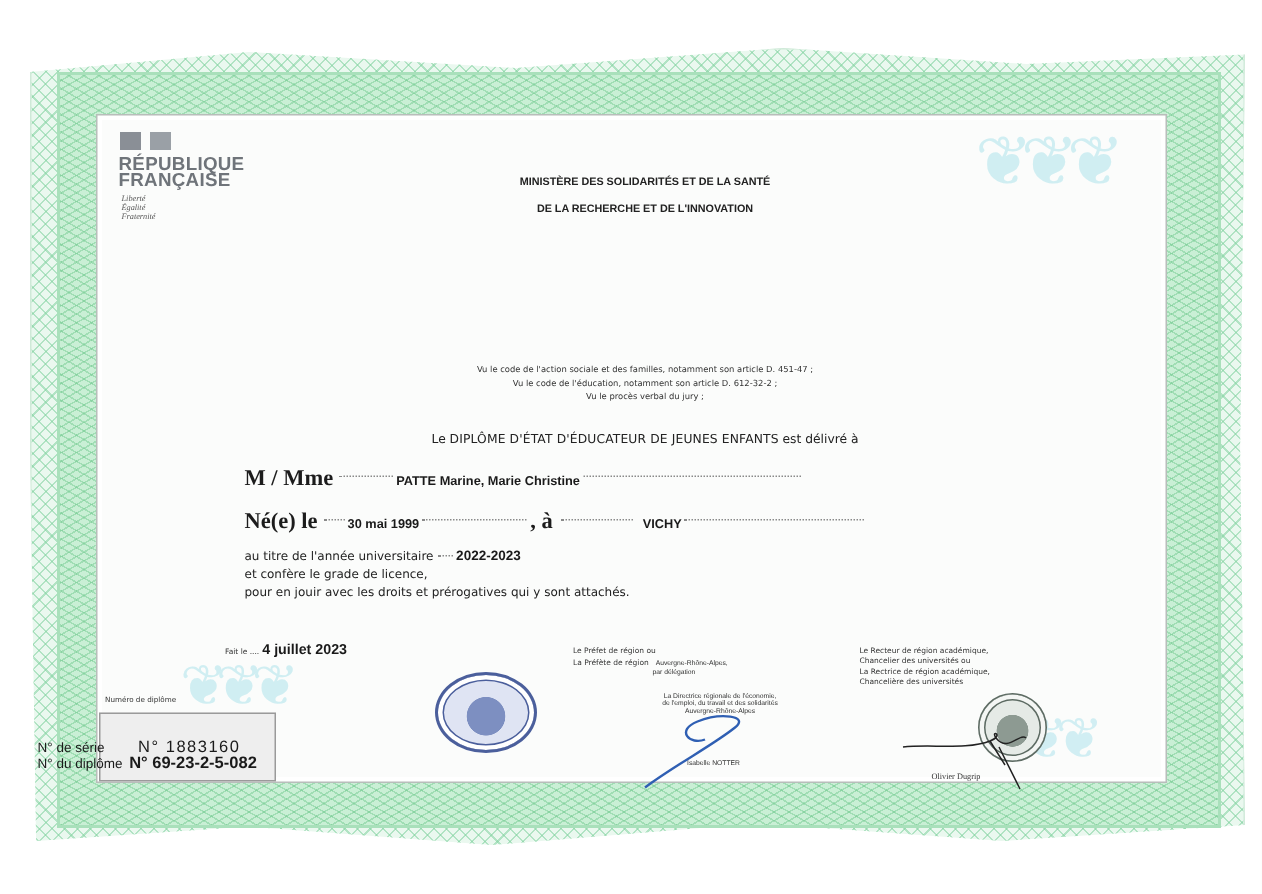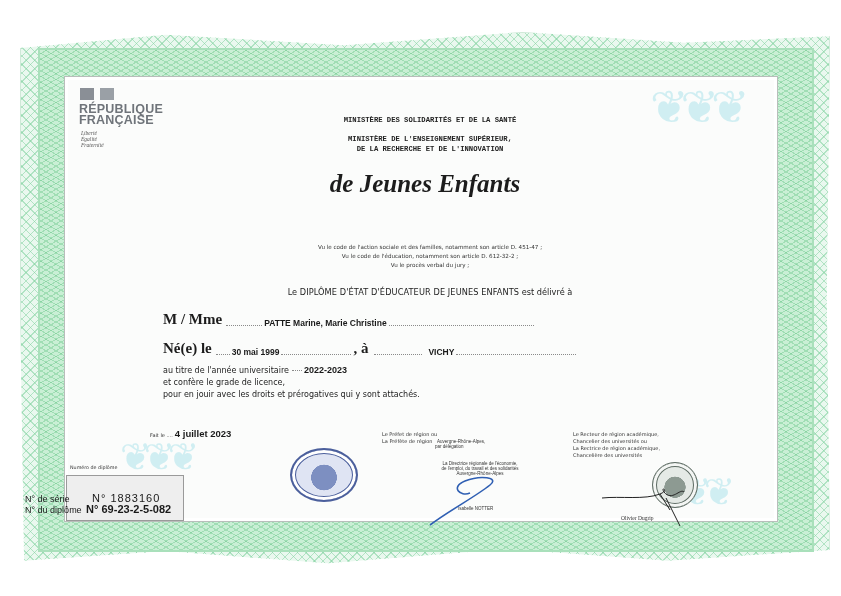--- a/index.html
+++ b/index.html
@@ -43,40 +43,40 @@
   .rf-title {
     position: absolute; left: 79px; top: 104px; font-family: "Liberation Sans", sans-serif;
     font-weight: bold; font-size: 12.5px; line-height: 11px; color: #6f747a; letter-spacing: 0.2px;
   }
   .rf-motto {
     position: absolute; left: 81px; top: 130px; font-family: "Liberation Serif", serif;
     font-style: italic; font-size: 5.5px; line-height: 6px; color: #555;
   }
   .ministry {
     position: absolute; left: 260px; width: 340px; text-align: center;
-    font-family: Liberation Mono, monospace; font-weight: bold; font-size: 7.2px; color: #222;
+    font-family: Liberation Sans, sans-serif; font-weight: bold; font-size: 7.2px; color: #222;
   }
   .ministry.m1 { top: 116px; }
   .ministry.m2 { top: 134px; line-height: 10px; }
   .main-title {
     position: absolute; left: 200px; top: 170px; width: 450px; text-align: center;
     font-family: "Liberation Serif", serif; font-style: italic; font-weight: bold;
     font-size: 25px; line-height: 28px; color: #1c1c1c;
   }
   .legal {
     position: absolute; left: 240px; top: 243px; width: 380px; text-align: center;
     font-size: 5.6px; line-height: 9px; color: #333;
   }
   .delivery {
     position: absolute; left: 200px; top: 287px; width: 460px; text-align: center;
     font-size: 8.2px; color: #222;
   }
   .delivery .caps { font-weight: normal; letter-spacing: 0.1px; }
   
-  .field-row { position: absolute; left: 163px; display: flex; align-items: flex-end; }
+  .field-row { position: absolute; left: 163px; display: flex; align-items: center; }
   .field-label {
     font-family: "Liberation Serif", serif; font-weight: bold; font-size: 15px; color: #1c1c1c;
   }
   .dots {
     border-bottom: 1px dotted #8a8a8a; height: 0; display: inline-block; position: relative; top: -2px;
   }
   .val {
     font-family: "Liberation Sans", sans-serif; font-weight: bold; font-size: 8.5px; color: #1a1a1a;
     display: inline-block;
   }
@@ -134,26 +134,24 @@
   <div>FRANÇAISE</div>
 </div>
 <div class="rf-motto">
   <div>Liberté</div>
   <div>Égalité</div>
   <div>Fraternité</div>
 </div>
 
 <div class="ministry m1">MINISTÈRE DES SOLIDARITÉS ET DE LA SANTÉ</div>
 <div class="ministry m2">
-  <div>MINISTÈRE DE L'ENSEIGNEMENT SUPÉRIEUR,</div>
   <div>DE LA RECHERCHE ET DE L'INNOVATION</div>
 </div>
 
 <div class="main-title">
-  <div>de Jeunes Enfants</div>
 </div>
 
 <div class="legal">
   <div>Vu le code de l'action sociale et des familles, notamment son article D. 451-47 ;</div>
   <div>Vu le code de l'éducation, notamment son article D. 612-32-2 ;</div>
   <div>Vu le procès verbal du jury ;</div>
 </div>
 
 <div class="delivery">
   <span>Le </span><span class="caps">DIPLÔME D'ÉTAT D'ÉDUCATEUR DE JEUNES ENFANTS</span><span> est délivré à</span>

